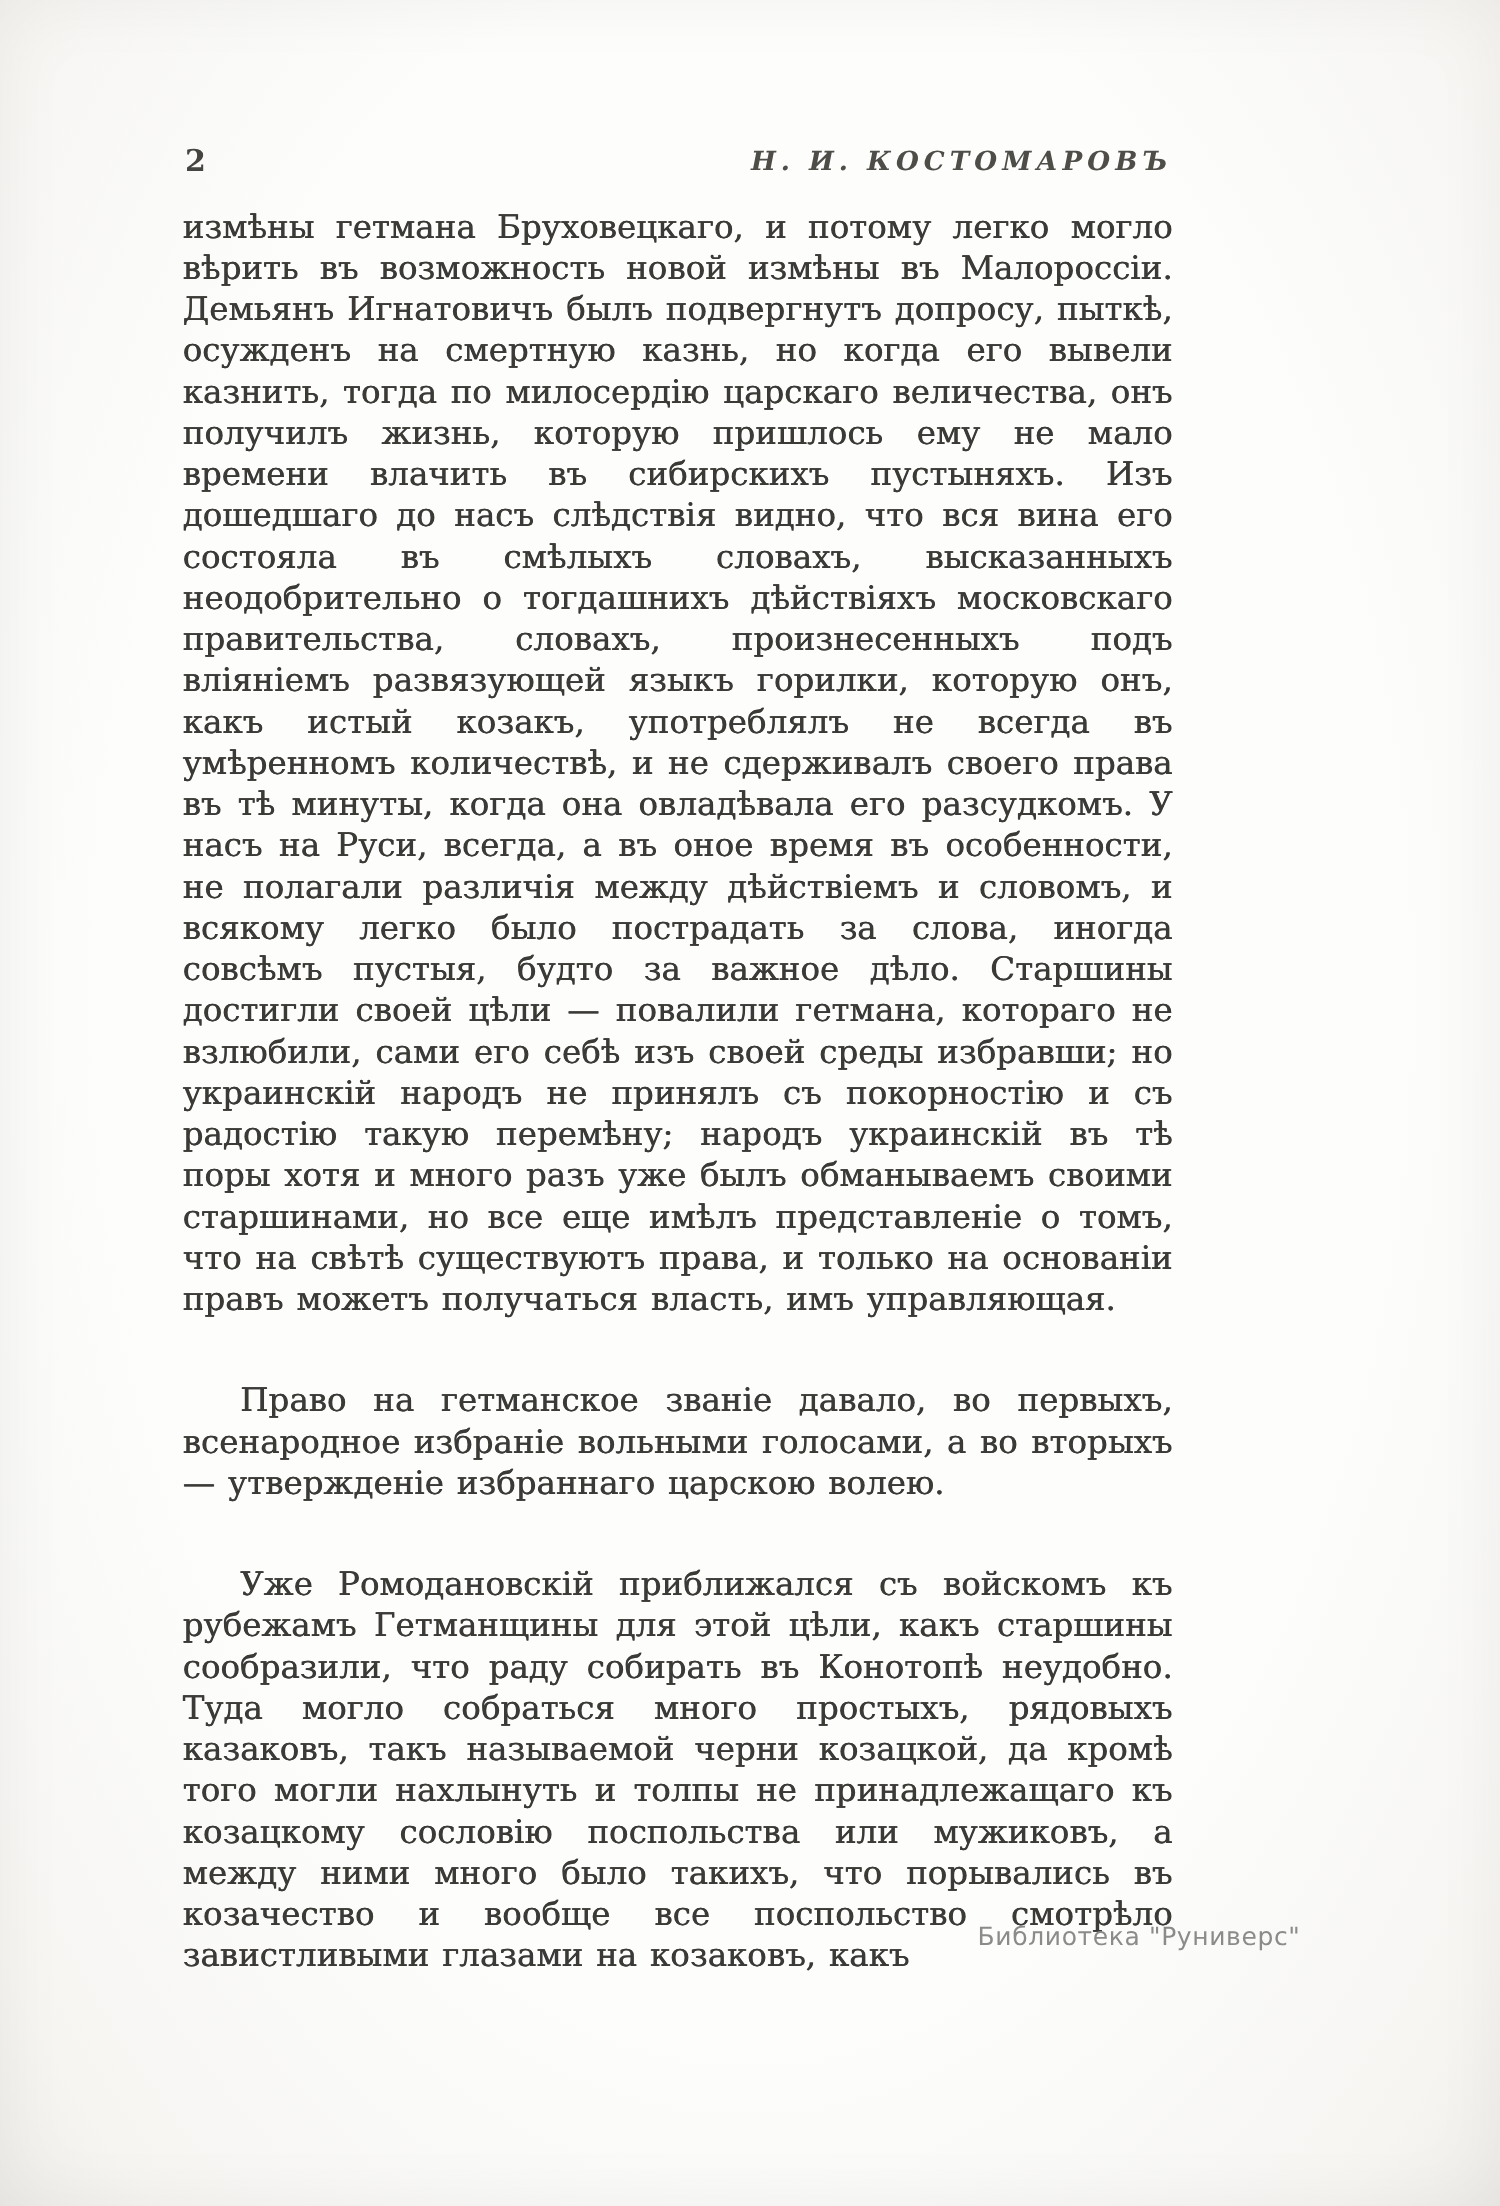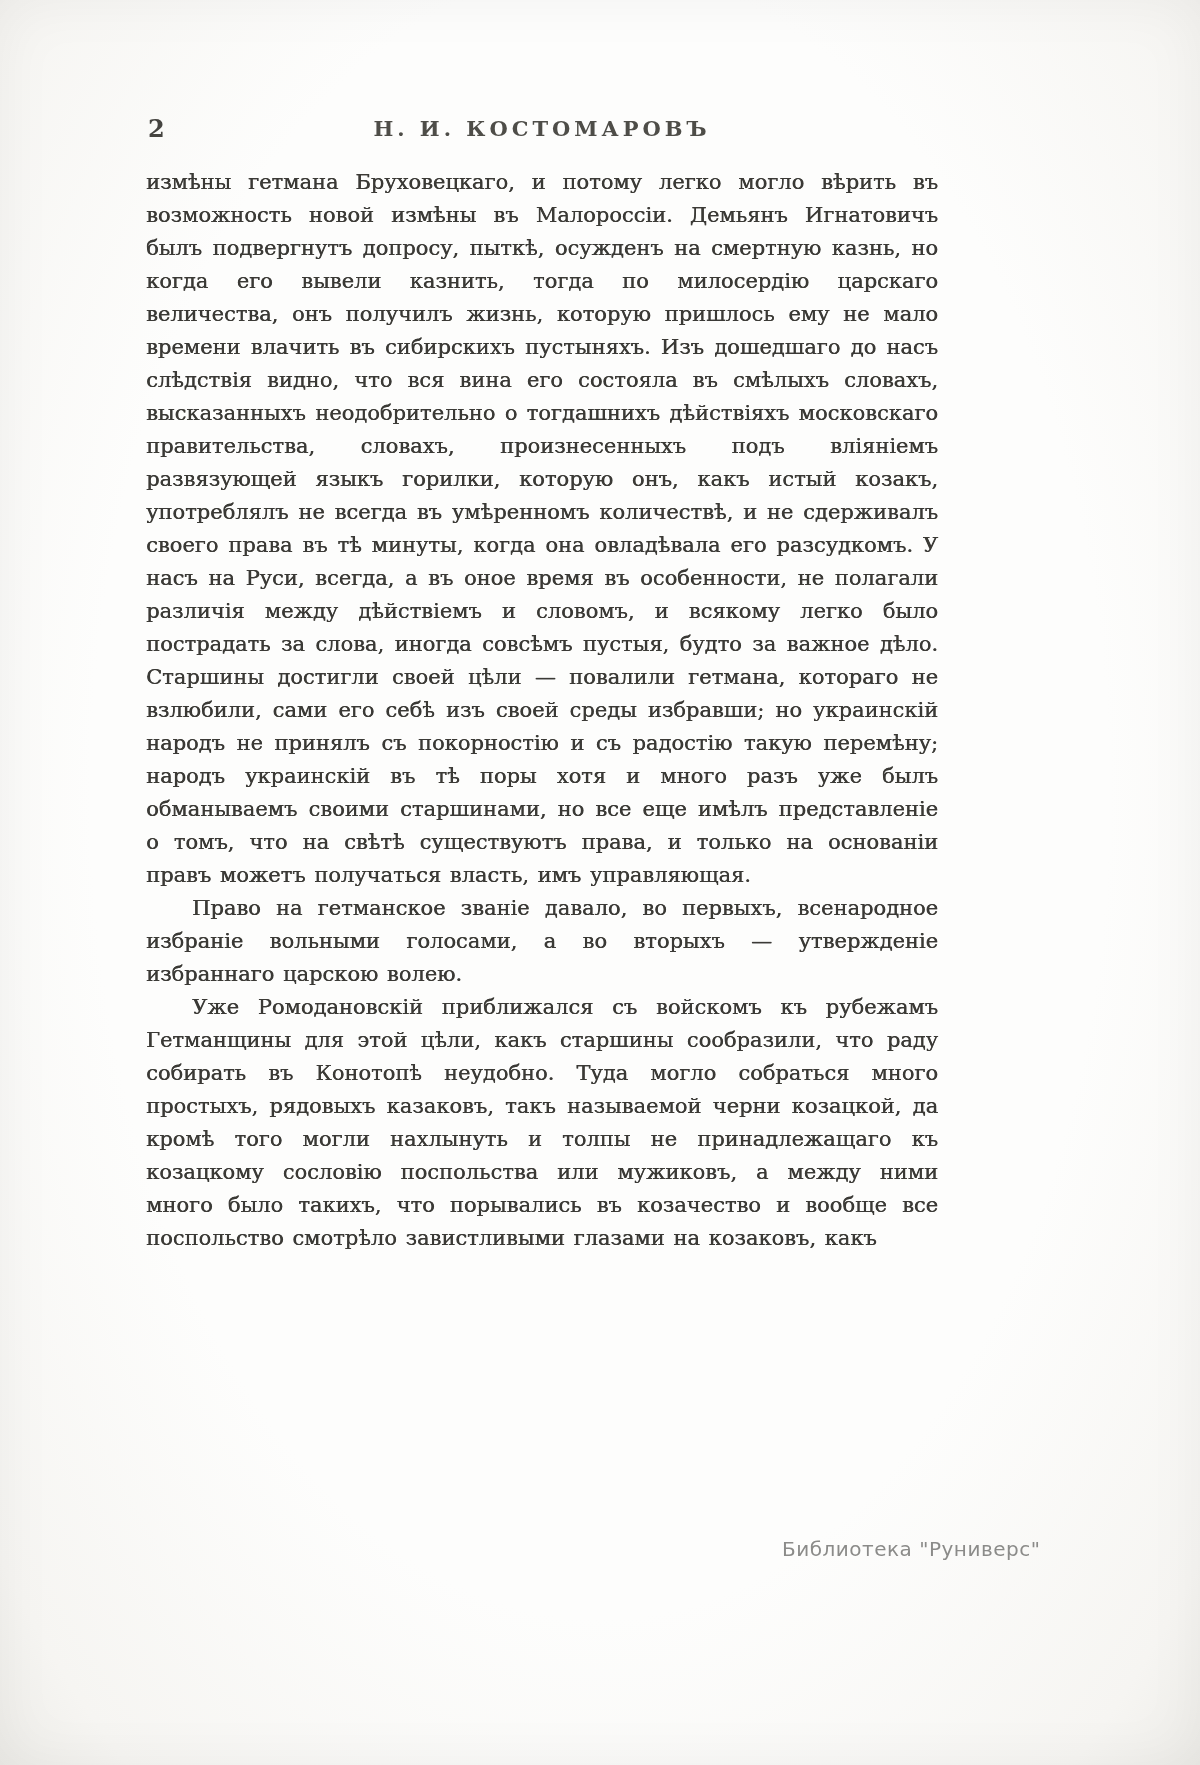--- a/index.html
+++ b/index.html
@@ -33,44 +33,46 @@
       top: 2px;
       font-size: 24px;
       font-weight: bold;
       color: #454440;
     }
     .running-title {
       position: absolute;
       left: 0;
       right: 0;
       top: 4px;
-      text-align: center;
+      text-align: right;
       font-size: 21px;
       font-weight: bold;
       letter-spacing: 4px;
       color: #4e4d48;
+      font-style: italic;
     }
     .body-text {
       position: absolute;
       top: 166px;
       left: 146px;
       width: 792px;
       color: #3b3a36;
-      font-size: 21px;
+      font-size: 26px;
       line-height: 33px;
       text-align: justify;
       text-shadow: 0.4px 0 0 currentColor;
       word-spacing: 2px;
     }
     .para {
       margin: 0;
       padding: 0;
     }
     .para.indent {
       text-indent: 46px;
+      margin-top: 48px;
     }
     .watermark {
       position: absolute;
       left: 782px;
       top: 1537px;
       font-family: "DejaVu Sans", "Liberation Sans", sans-serif;
       font-size: 20px;
       color: #8b8b89;
       letter-spacing: 0.5px;
     }

